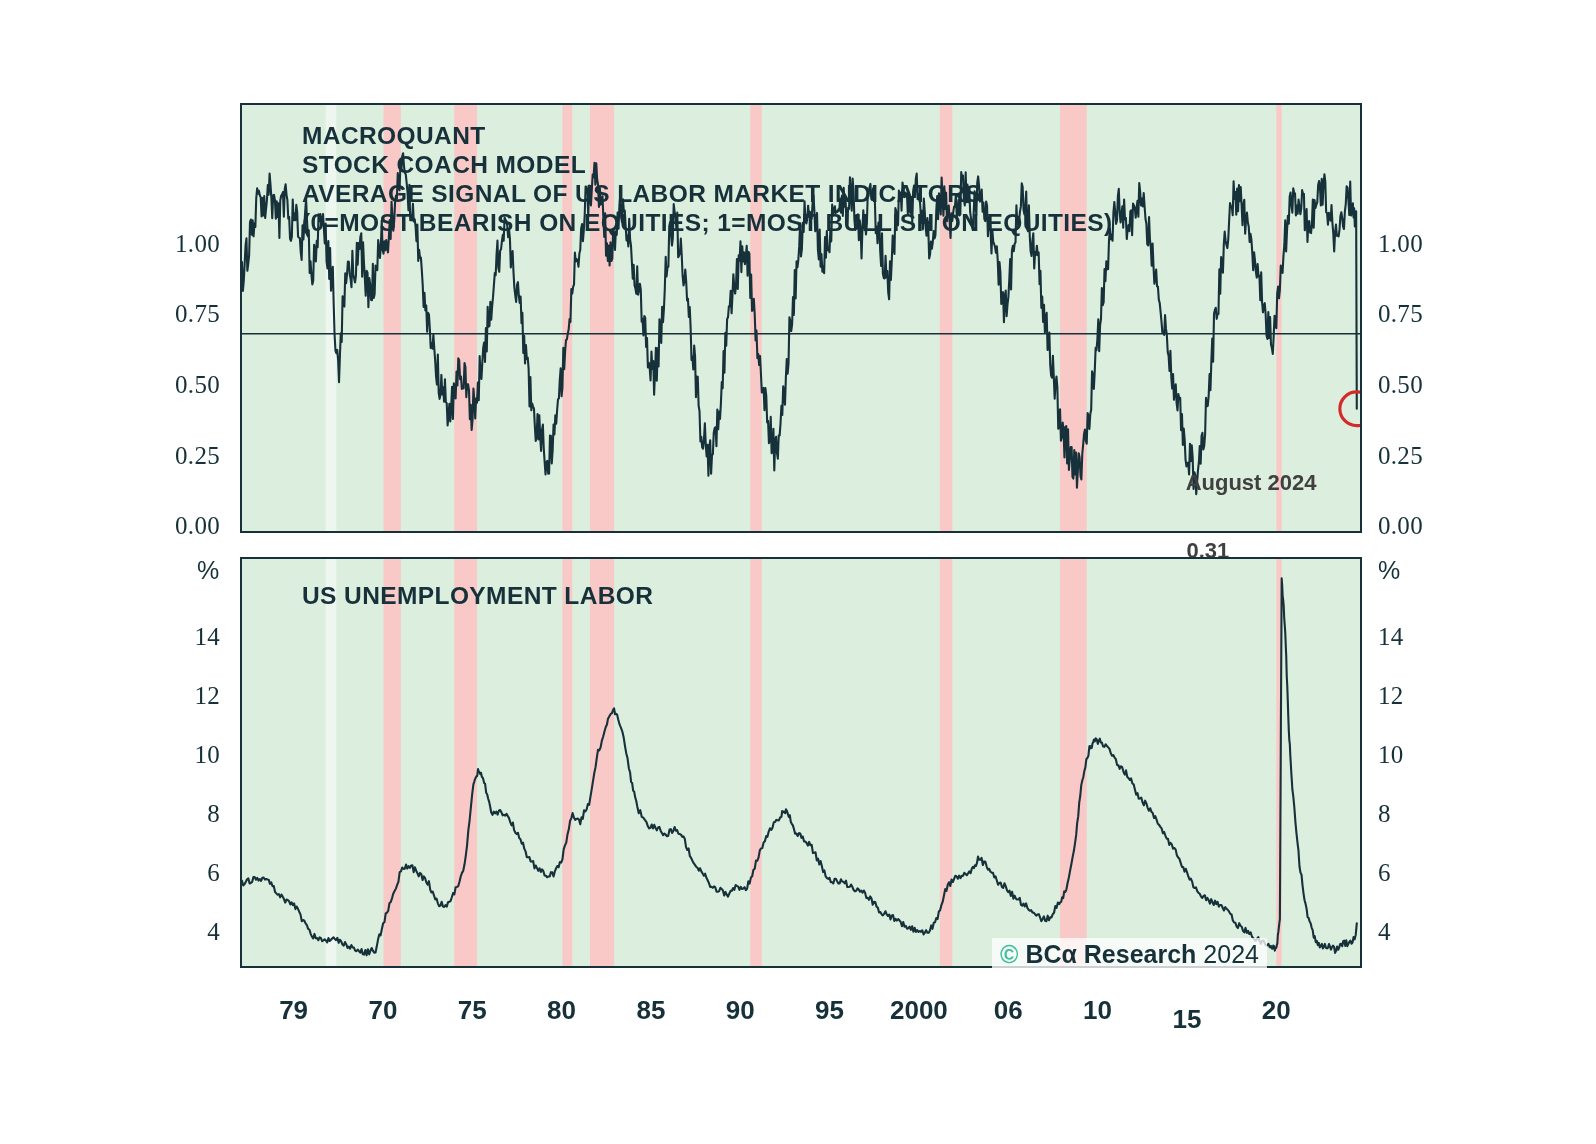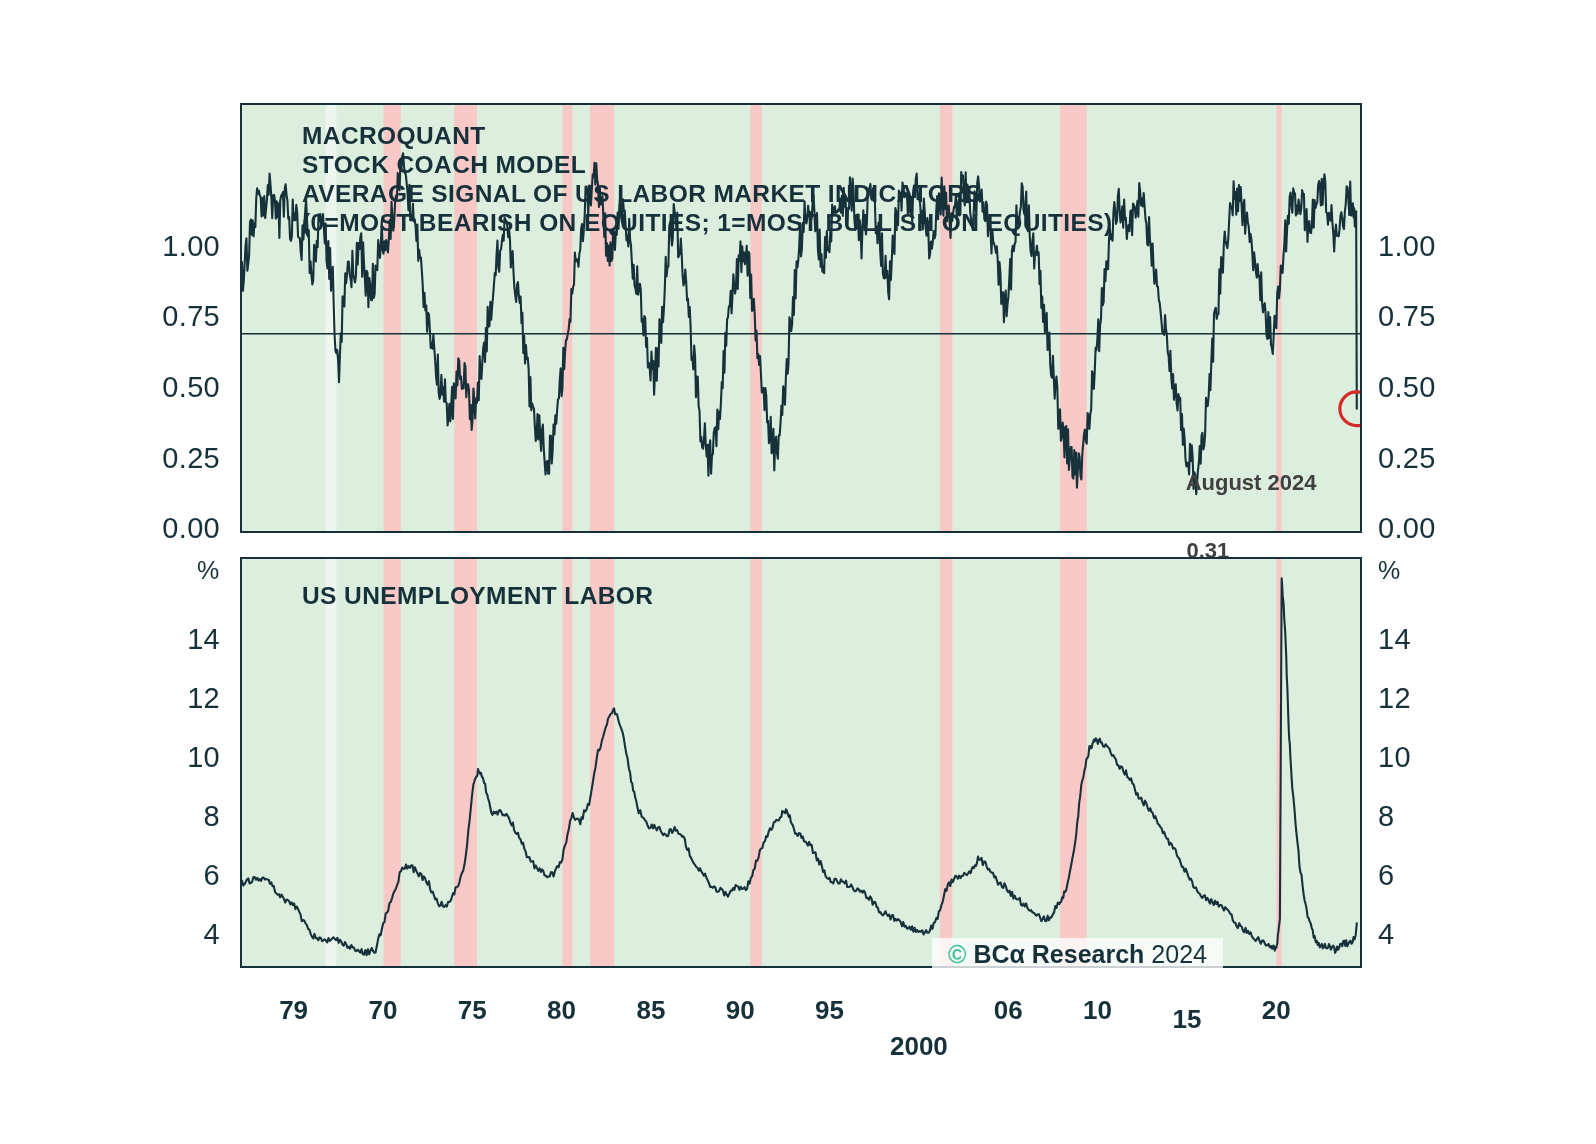--- a/index.html
+++ b/index.html
@@ -50,23 +50,23 @@
     position: absolute;
     left: 0; top: 0;
     width: 100%;
     height: 100%;
     display: block;
   }
 
   
   .ytick {
     position: absolute;
-    font-size: 29px;
-    color: #16313a;
-    font-family: Liberation Sans, sans-serif;
+    font-size: 25px;
+    color: #16313a;
+    font-family: Liberation Serif, serif;
     letter-spacing: 0.3px;
     white-space: nowrap;
   }
   .ytick.left  { text-align: right; }
   .ytick.right { text-align: left; }
 
   .pct-label {
     position: absolute;
     font-size: 25px;
     color: #16313a;
@@ -112,24 +112,24 @@
     white-space: pre;
   }
   #annot-aug {
     left: 1162px;
     top: 432px;
   }
 
   
   #watermark {
     position: absolute;
-    left: 932px;
+    left: 992px;
     top: 938px;
     background: rgba(255,255,255,0.78);
-    padding: 2px 16px;
+    padding: 2px 8px;
     font-size: 25px;
     color: #16313a;
     white-space: nowrap;
   }
   #watermark .c-mark { color: #3fbf9a; font-weight: 700; }
   #watermark .bca { font-weight: 700; color: #16313a; }
   #watermark .yr { color: #16313a; }
 </style>
 </head>
 <body>
@@ -220,20 +220,20 @@
   </div>
 
   <div id="xticks">
       <div class="xtick" style="left: 293.599px; top: 995px;">79</div>
       <div class="xtick" style="left: 382.93px; top: 995px;">70</div>
       <div class="xtick" style="left: 472.261px; top: 995px;">75</div>
       <div class="xtick" style="left: 561.592px; top: 995px;">80</div>
       <div class="xtick" style="left: 650.924px; top: 995px;">85</div>
       <div class="xtick" style="left: 740.255px; top: 995px;">90</div>
       <div class="xtick" style="left: 829.586px; top: 995px;">95</div>
-      <div class="xtick" style="left: 918.917px; top: 995px; margin-top: 36px;">2000</div>
+      <div class="xtick" style="left: 918.917px; top: 995px;">2000</div>
       <div class="xtick" style="left: 1008.25px; top: 995px;">06</div>
       <div class="xtick" style="left: 1097.58px; top: 995px;">10</div>
       <div class="xtick" style="left: 1186.91px; top: 995px; margin-top: 9px;">15</div>
       <div class="xtick" style="left: 1276.24px; top: 995px;">20</div>
     </div>
 
 </div>
 
 </body></html>

